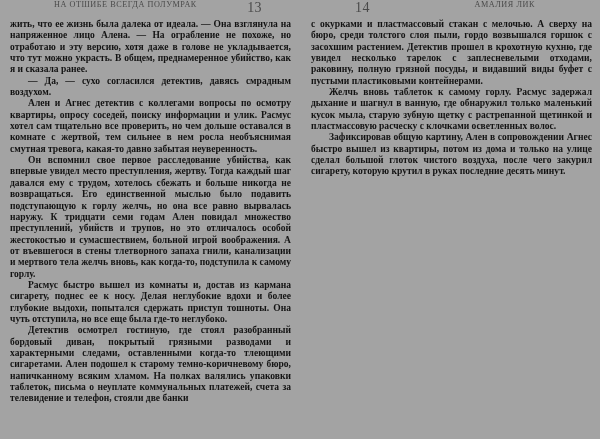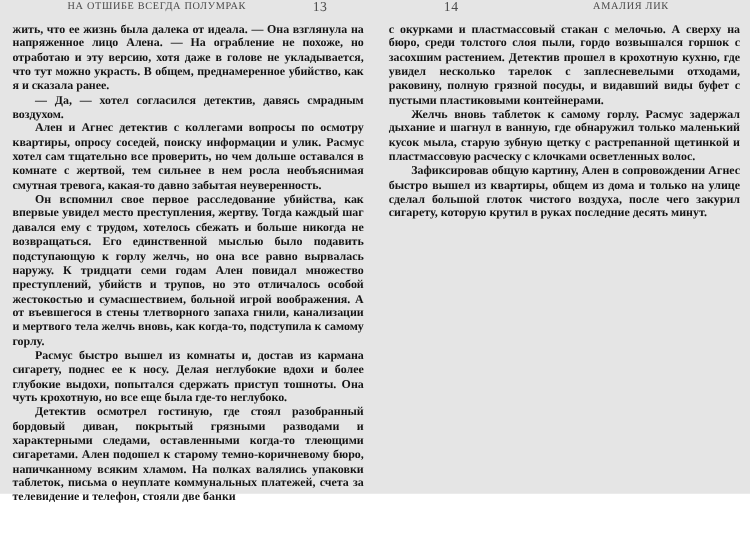--- a/index.html
+++ b/index.html
@@ -18,23 +18,23 @@
   .spread {
     position: relative;
     width: 600px;
     height: 439px;
     display: flex;
     background: #ffffff;
   }
   .page {
     position: relative;
     width: 300px;
-    height: 395px;
+    height: 439px;
     box-sizing: border-box;
-    background: #e5e5e5;
+    background: #a3a3a3;
   }
   .page-left {
     padding: 0 9px 0 10px;
   }
   .page-right {
     padding: 0 8px 0 11px;
   }
   
   .running-head {
     height: 17px;
@@ -61,21 +61,21 @@
     margin-right: 29px;
   }
   .page-right .rh-folio {
     margin-left: 44px;
   }
   .page-right .rh-title {
     margin-left: auto;
     margin-right: 57px;
   }
   .rh-folio {
-    font-size: 11px;
+    font-size: 14px;
     letter-spacing: 0.4px;
     color: #4a4a4a;
   }
   
   .textblock {
     font-size: 9.55px;
     line-height: 11.35px;
     text-align: justify;
     text-justify: inter-word;
     hyphens: manual;
@@ -109,35 +109,35 @@
 
 <div class="spread">
 
   <div class="page page-left">
     <div class="running-head">
       <span class="rh-title">НА ОТШИБЕ ВСЕГДА ПОЛУМРАК</span>
       <span class="rh-folio">13</span>
     </div>
     <div class="textblock">
       <p class="para cont">жить, что ее жизнь была далека от идеала. — Она взглянула на напряженное лицо Алена. — На ограбление не похоже, но отработаю и эту версию, хотя даже в голове не укладывается, что тут можно украсть. В общем, преднамеренное убийство, как я и сказала ранее.</p>
-      <p class="para">— Да, — хотел согласился детектив, давясь смрадным воздухом.</p>
+      <p class="para">— Да, — сухо согласился детектив, давясь смрадным воздухом.</p>
       <p class="para">Ален и Агнес детектив с коллегами вопросы по осмотру квартиры, опросу соседей, поиску информации и улик. Расмус хотел сам тщательно все проверить, но чем дольше оставался в комнате с жертвой, тем сильнее в нем росла необъяснимая смутная тревога, какая-то давно забытая неуверенность.</p>
       <p class="para">Он вспомнил свое первое расследование убийства, как впервые увидел место преступления, жертву. Тогда каждый шаг давался ему с трудом, хотелось сбежать и больше никогда не возвращаться. Его единственной мыслью было подавить подступающую к горлу желчь, но она все равно вырвалась наружу. К тридцати семи годам Ален повидал множество преступлений, убийств и трупов, но это отличалось особой жестокостью и сумасшествием, больной игрой воображения. А от въевшегося в стены тлетворного запаха гнили, канализации и мертвого тела желчь вновь, как когда-то, подступила к самому горлу.</p>
-      <p class="para">Расмус быстро вышел из комнаты и, достав из кармана сигарету, поднес ее к носу. Делая неглубокие вдохи и более глубокие выдохи, попытался сдержать приступ тошноты. Она чуть крохотную, но все еще была где-то неглубоко.</p>
+      <p class="para">Расмус быстро вышел из комнаты и, достав из кармана сигарету, поднес ее к носу. Делая неглубокие вдохи и более глубокие выдохи, попытался сдержать приступ тошноты. Она чуть отступила, но все еще была где-то неглубоко.</p>
       <p class="para">Детектив осмотрел гостиную, где стоял разобранный бордовый диван, покрытый грязными разводами и характерными следами, оставленными когда-то тлеющими сигаретами. Ален подошел к старому темно-коричневому бюро, напичканному всяким хламом. На полках валялись упаковки таблеток, письма о неуплате коммунальных платежей, счета за телевидение и телефон, стояли две банки</p>
     </div>
   </div>
 
   <div class="gutter"></div>
 
   <div class="page page-right">
     <div class="running-head">
       <span class="rh-folio">14</span>
       <span class="rh-title">АМАЛИЯ ЛИК</span>
     </div>
     <div class="textblock">
       <p class="para cont">с окурками и пластмассовый стакан с мелочью. А сверху на бюро, среди толстого слоя пыли, гордо возвышался горшок с засохшим растением. Детектив прошел в крохотную кухню, где увидел несколько тарелок с заплесневелыми отходами, раковину, полную грязной посуды, и видавший виды буфет с пустыми пластиковыми контейнерами.</p>
       <p class="para">Желчь вновь таблеток к самому горлу. Расмус задержал дыхание и шагнул в ванную, где обнаружил только маленький кусок мыла, старую зубную щетку с растрепанной щетинкой и пластмассовую расческу с клочками осветленных волос.</p>
-      <p class="para">Зафиксировав общую картину, Ален в сопровождении Агнес быстро вышел из квартиры, общем из дома и только на улице сделал большой глоток чистого воздуха, после чего закурил сигарету, которую крутил в руках последние десять минут.</p>
+      <p class="para">Зафиксировав общую картину, Ален в сопровождении Агнес быстро вышел из квартиры, потом из дома и только на улице сделал большой глоток чистого воздуха, после чего закурил сигарету, которую крутил в руках последние десять минут.</p>
     </div>
   </div>
 
 </div>
 
 </body></html>

